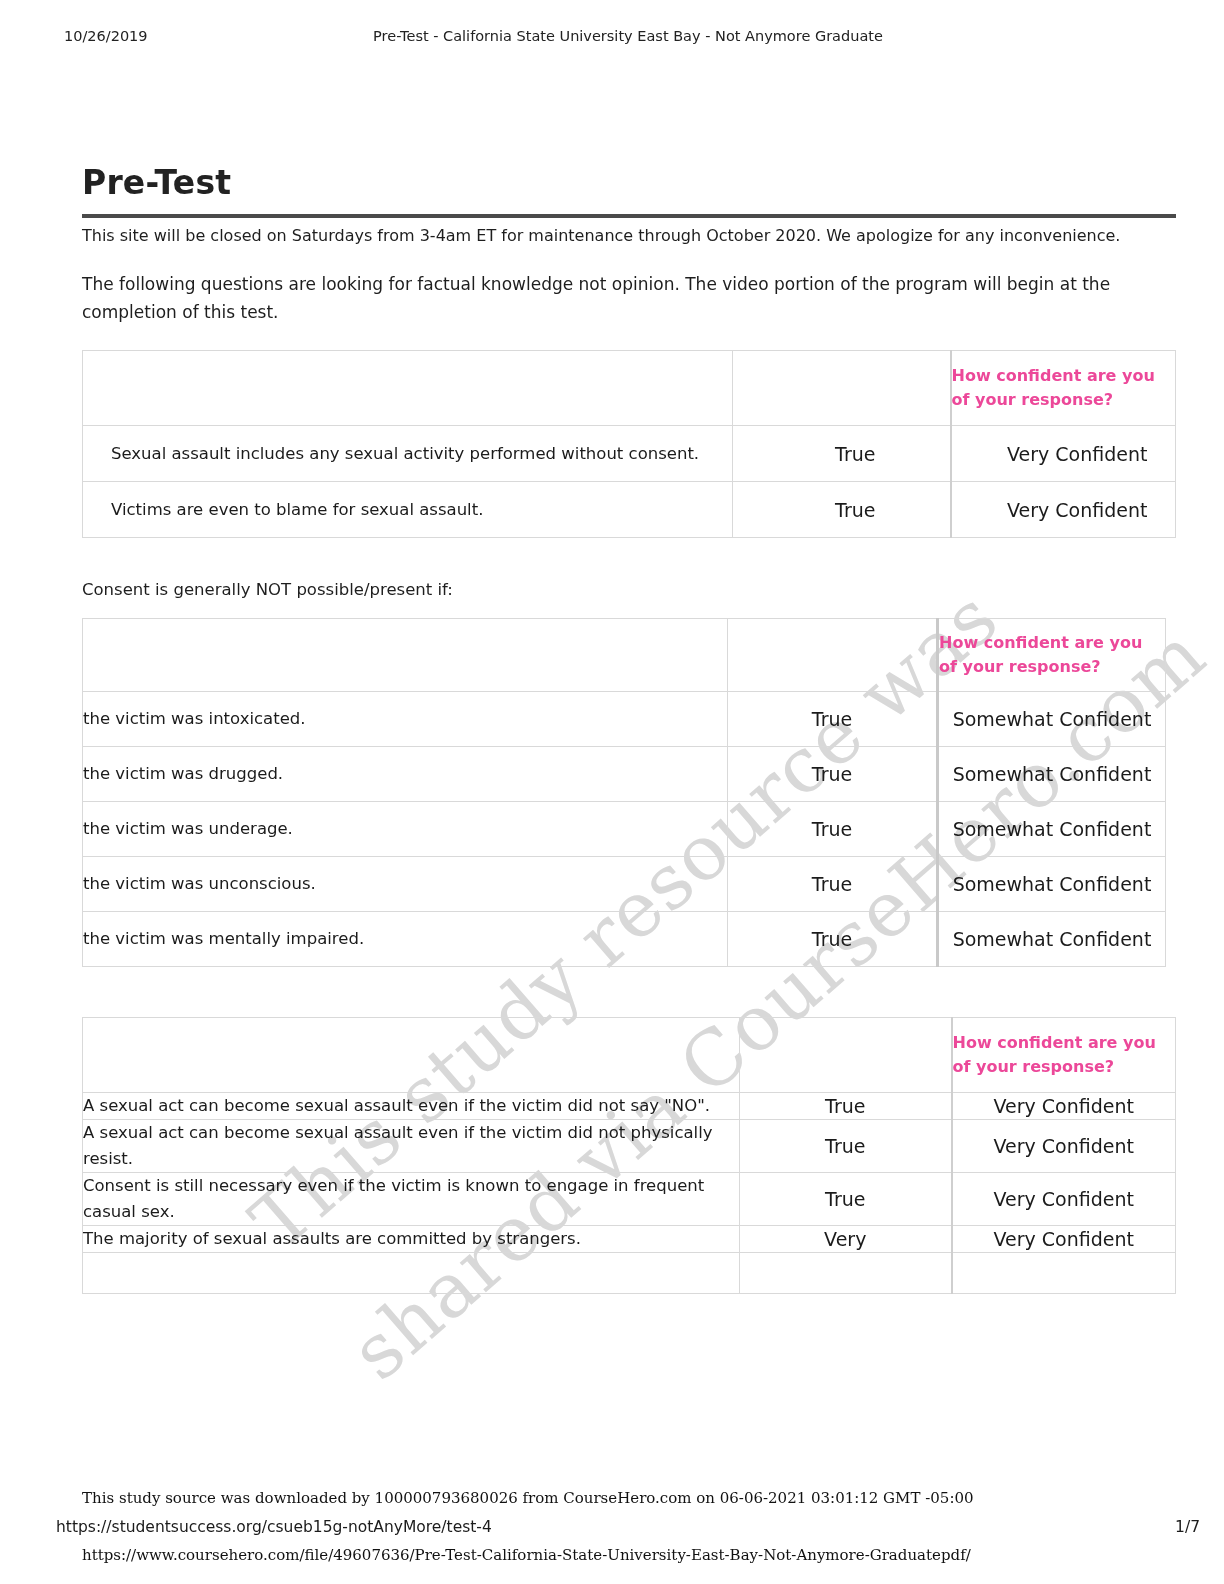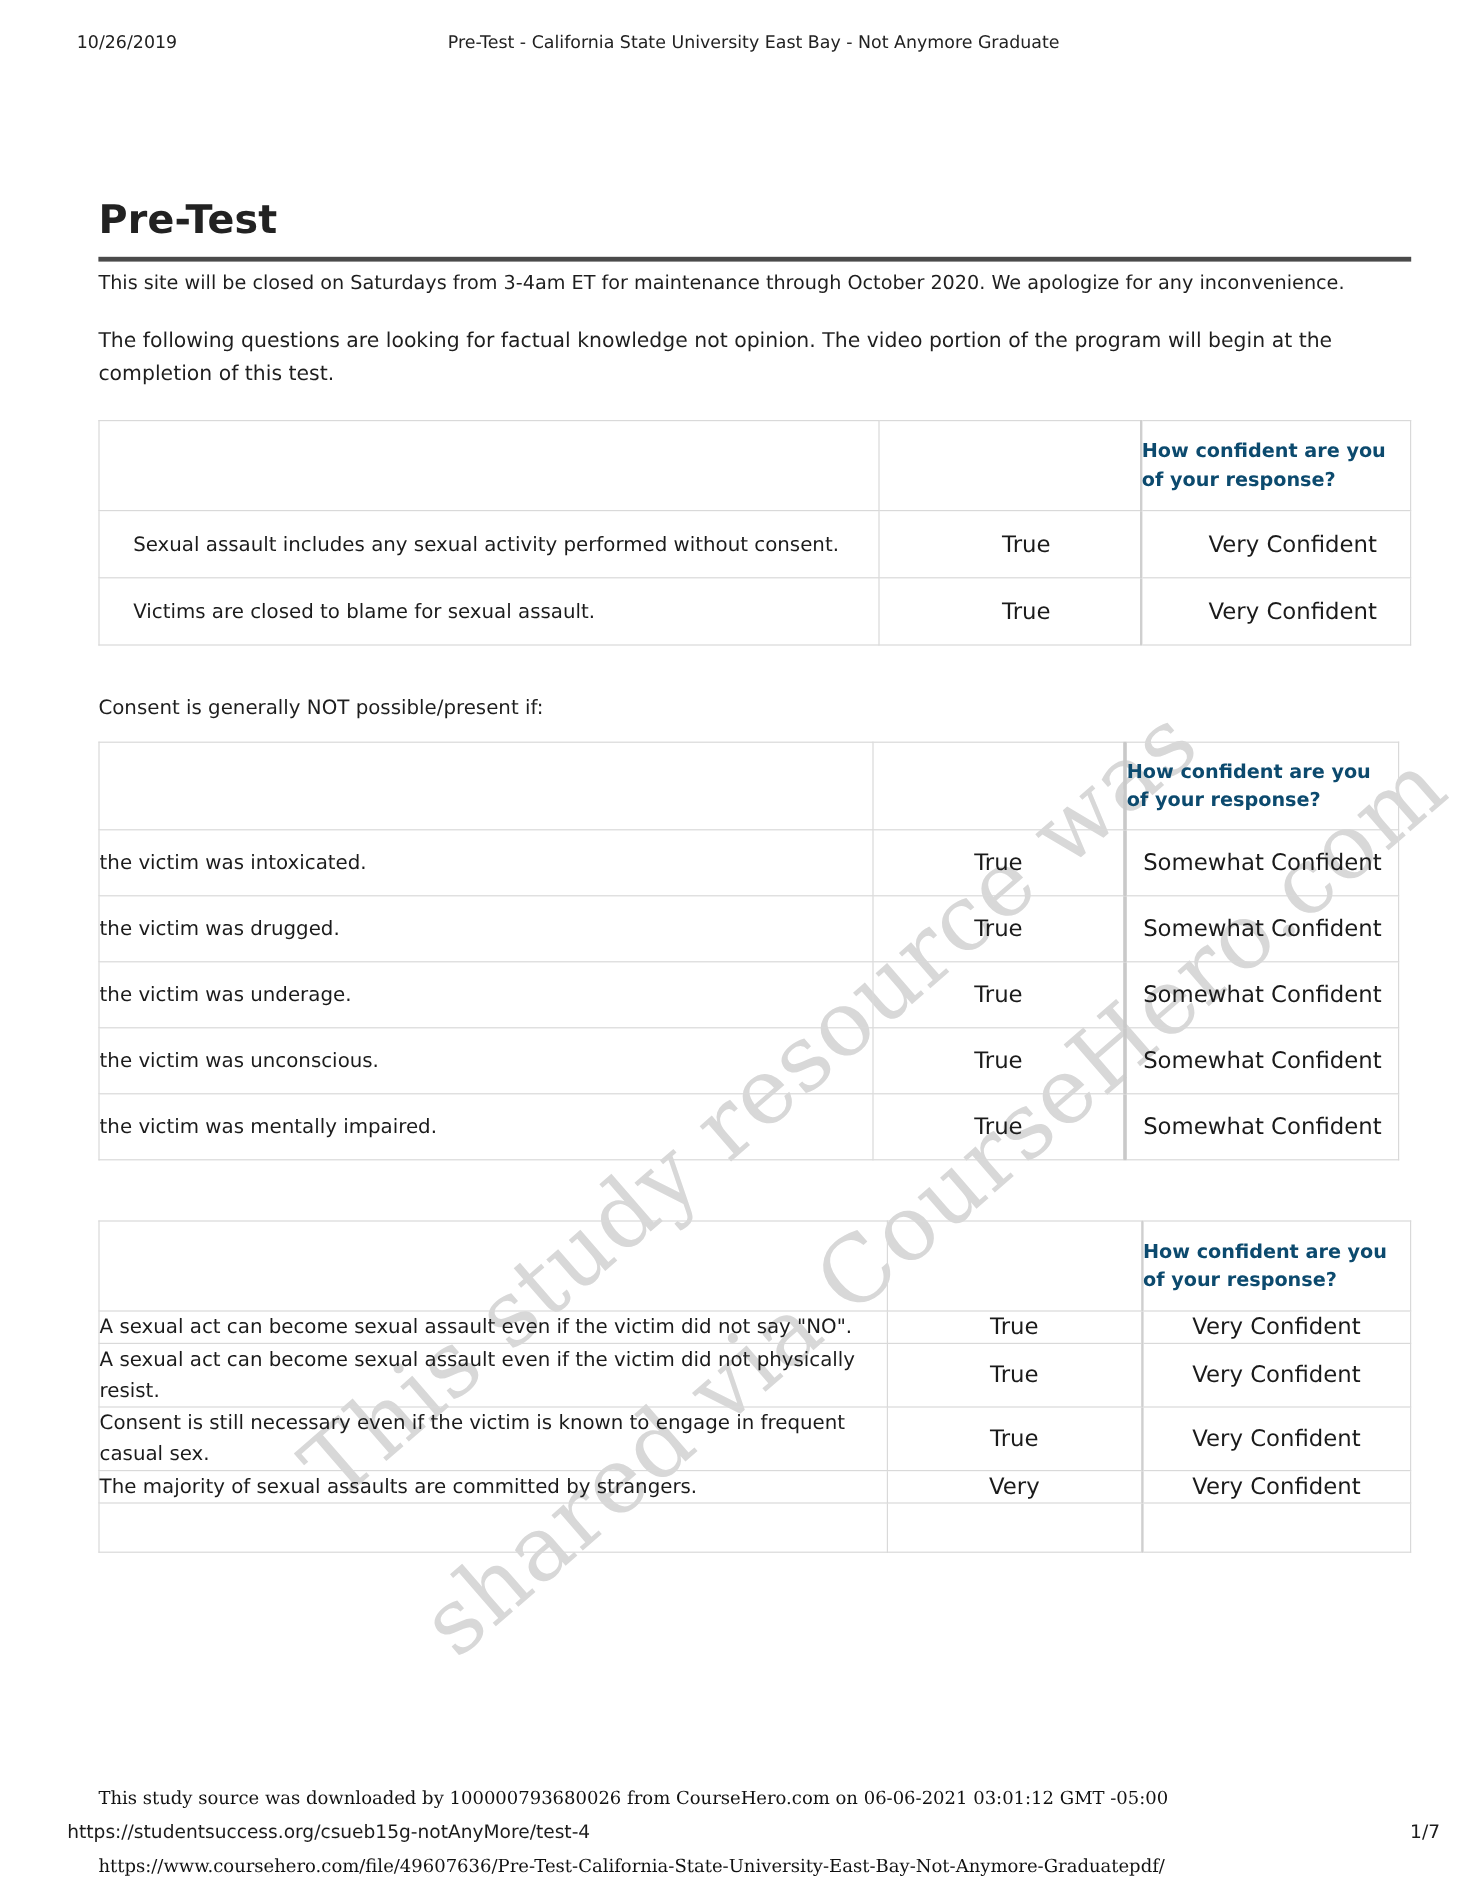--- a/index.html
+++ b/index.html
@@ -170,21 +170,21 @@
   }
   th.h-blank {
     border-right: none;
   }
   th.h-conf {
     text-align: left;
     padding: 10px 12px 10px 14px;
     font-size: 16px;
     line-height: 24px;
     font-weight: 700;
-    color: #0c4a6e;
+    color: #ec4899;
   }
   tr.hdr-row td, tr.hdr-row th {
     height: 70px;
   }
 
   
   #table1 { left: 66px; top: 350px; width: 1093px; }
   #table1 col.k1 { width: 650px; }
   #table1 col.k2 { width: 218px; }
   #table1 col.k3 { width: 225px; }
@@ -295,21 +295,21 @@
           <th class="h-blank"></th>
           <th class="h-blank"></th>
           <th class="h-conf c-sep">How confident are you of your response?</th>
         </tr>
         <tr class="data-row">
           <td class="c-stmt">Sexual assault includes any sexual activity performed without consent.</td>
           <td class="c-ans">True</td>
           <td class="c-conf c-sep">Very Confident</td>
         </tr>
         <tr class="data-row">
-          <td class="c-stmt">Victims are closed to blame for sexual assault.</td>
+          <td class="c-stmt">Victims are even to blame for sexual assault.</td>
           <td class="c-ans">True</td>
           <td class="c-conf c-sep">Very Confident</td>
         </tr>
       </tbody>
     </table>
 
     <div class="section-lead lead-consent">Consent is generally NOT possible/present if:</div>
 
     <table class="qtable" id="table2">
       <colgroup>

